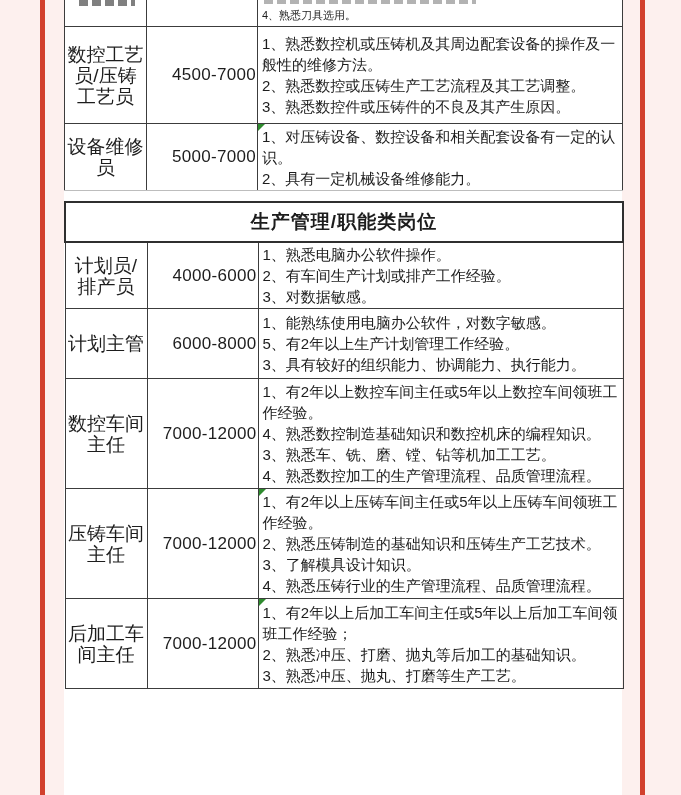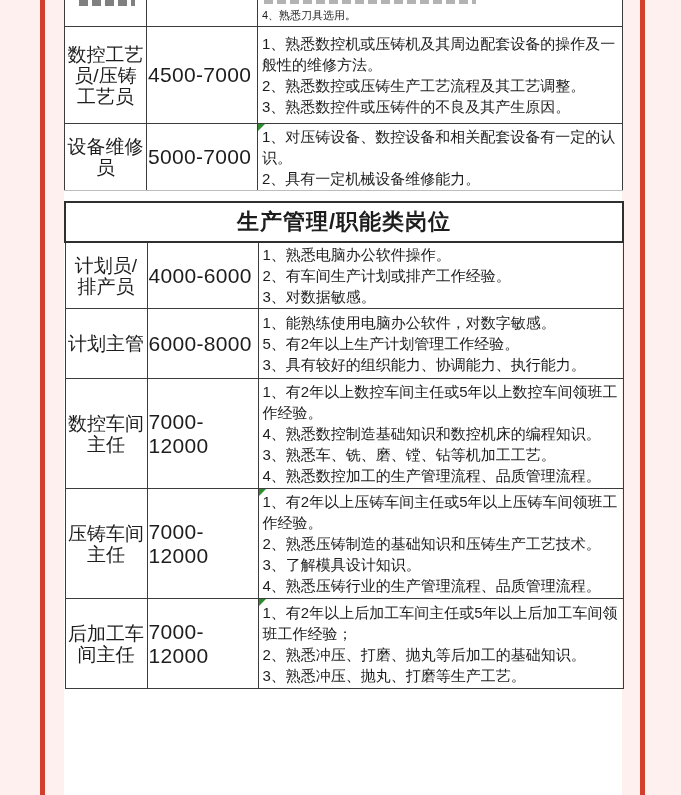--- a/index.html
+++ b/index.html
@@ -10,34 +10,34 @@
   .redline.left{left:40px;}
   .redline.right{left:640px;}
 
   table{border-collapse:collapse;table-layout:fixed;width:558px;color:#1d1d1d;}
   td{border:1px solid #3c3c3c;overflow:hidden;}
   col.c-pos{width:82px;}
   col.c-sal{width:111px;}
   col.c-req{width:365px;}
 
   .pos-cell{text-align:center;font-size:19px;line-height:21px;padding:2px;vertical-align:middle;}
-  .sal-cell{text-align:left;font-size:21px;vertical-align:middle;letter-spacing:.3px;}
+  .sal-cell{text-align:right;font-size:17px;vertical-align:middle;letter-spacing:.3px;}
   .req-cell{font-size:15px;line-height:21px;padding:1px 3px 1px 4px;vertical-align:middle;position:relative;}
   .req-line{white-space:normal;}
 
   .t1wrap{position:absolute;left:64px;top:-41px;}
   .t1 tr:last-child td{border-bottom:1px solid #bdbdbd;}
   .t1 .clip-cell{position:relative;}
   .frag{position:absolute;background:repeating-linear-gradient(90deg,#555 0 9px,rgba(0,0,0,0) 9px 13px);opacity:.75;}
   .frag.f-pos{bottom:20px;left:14px;width:56px;height:6px;}
   .frag.f-req{bottom:22px;left:6px;width:212px;height:5px;opacity:.45;}
   .clip-last-line{position:absolute;bottom:2px;left:4px;font-size:11px;line-height:17px;}
 
   .t2wrap{position:absolute;left:64px;top:201px;}
-  .t2 .title-cell{border:2px solid #2f2f2f;text-align:center;vertical-align:middle;font-weight:bold;font-size:22px;letter-spacing:1px;}
+  .t2 .title-cell{border:2px solid #2f2f2f;text-align:center;vertical-align:middle;font-weight:bold;font-size:19px;letter-spacing:1px;}
   .t2 .hdr{font-weight:bold;text-align:center;vertical-align:middle;font-size:15px;line-height:20px;}
   .corner-tri{position:absolute;top:0;left:0;width:0;height:0;border-top:7px solid #2e8b2e;border-right:7px solid rgba(0,0,0,0);}
 </style>
 </head>
 <body>
 
 <div class="page">
   <div class="content-strip"></div>
   <div class="redline left"></div>
   <div class="redline right"></div>

